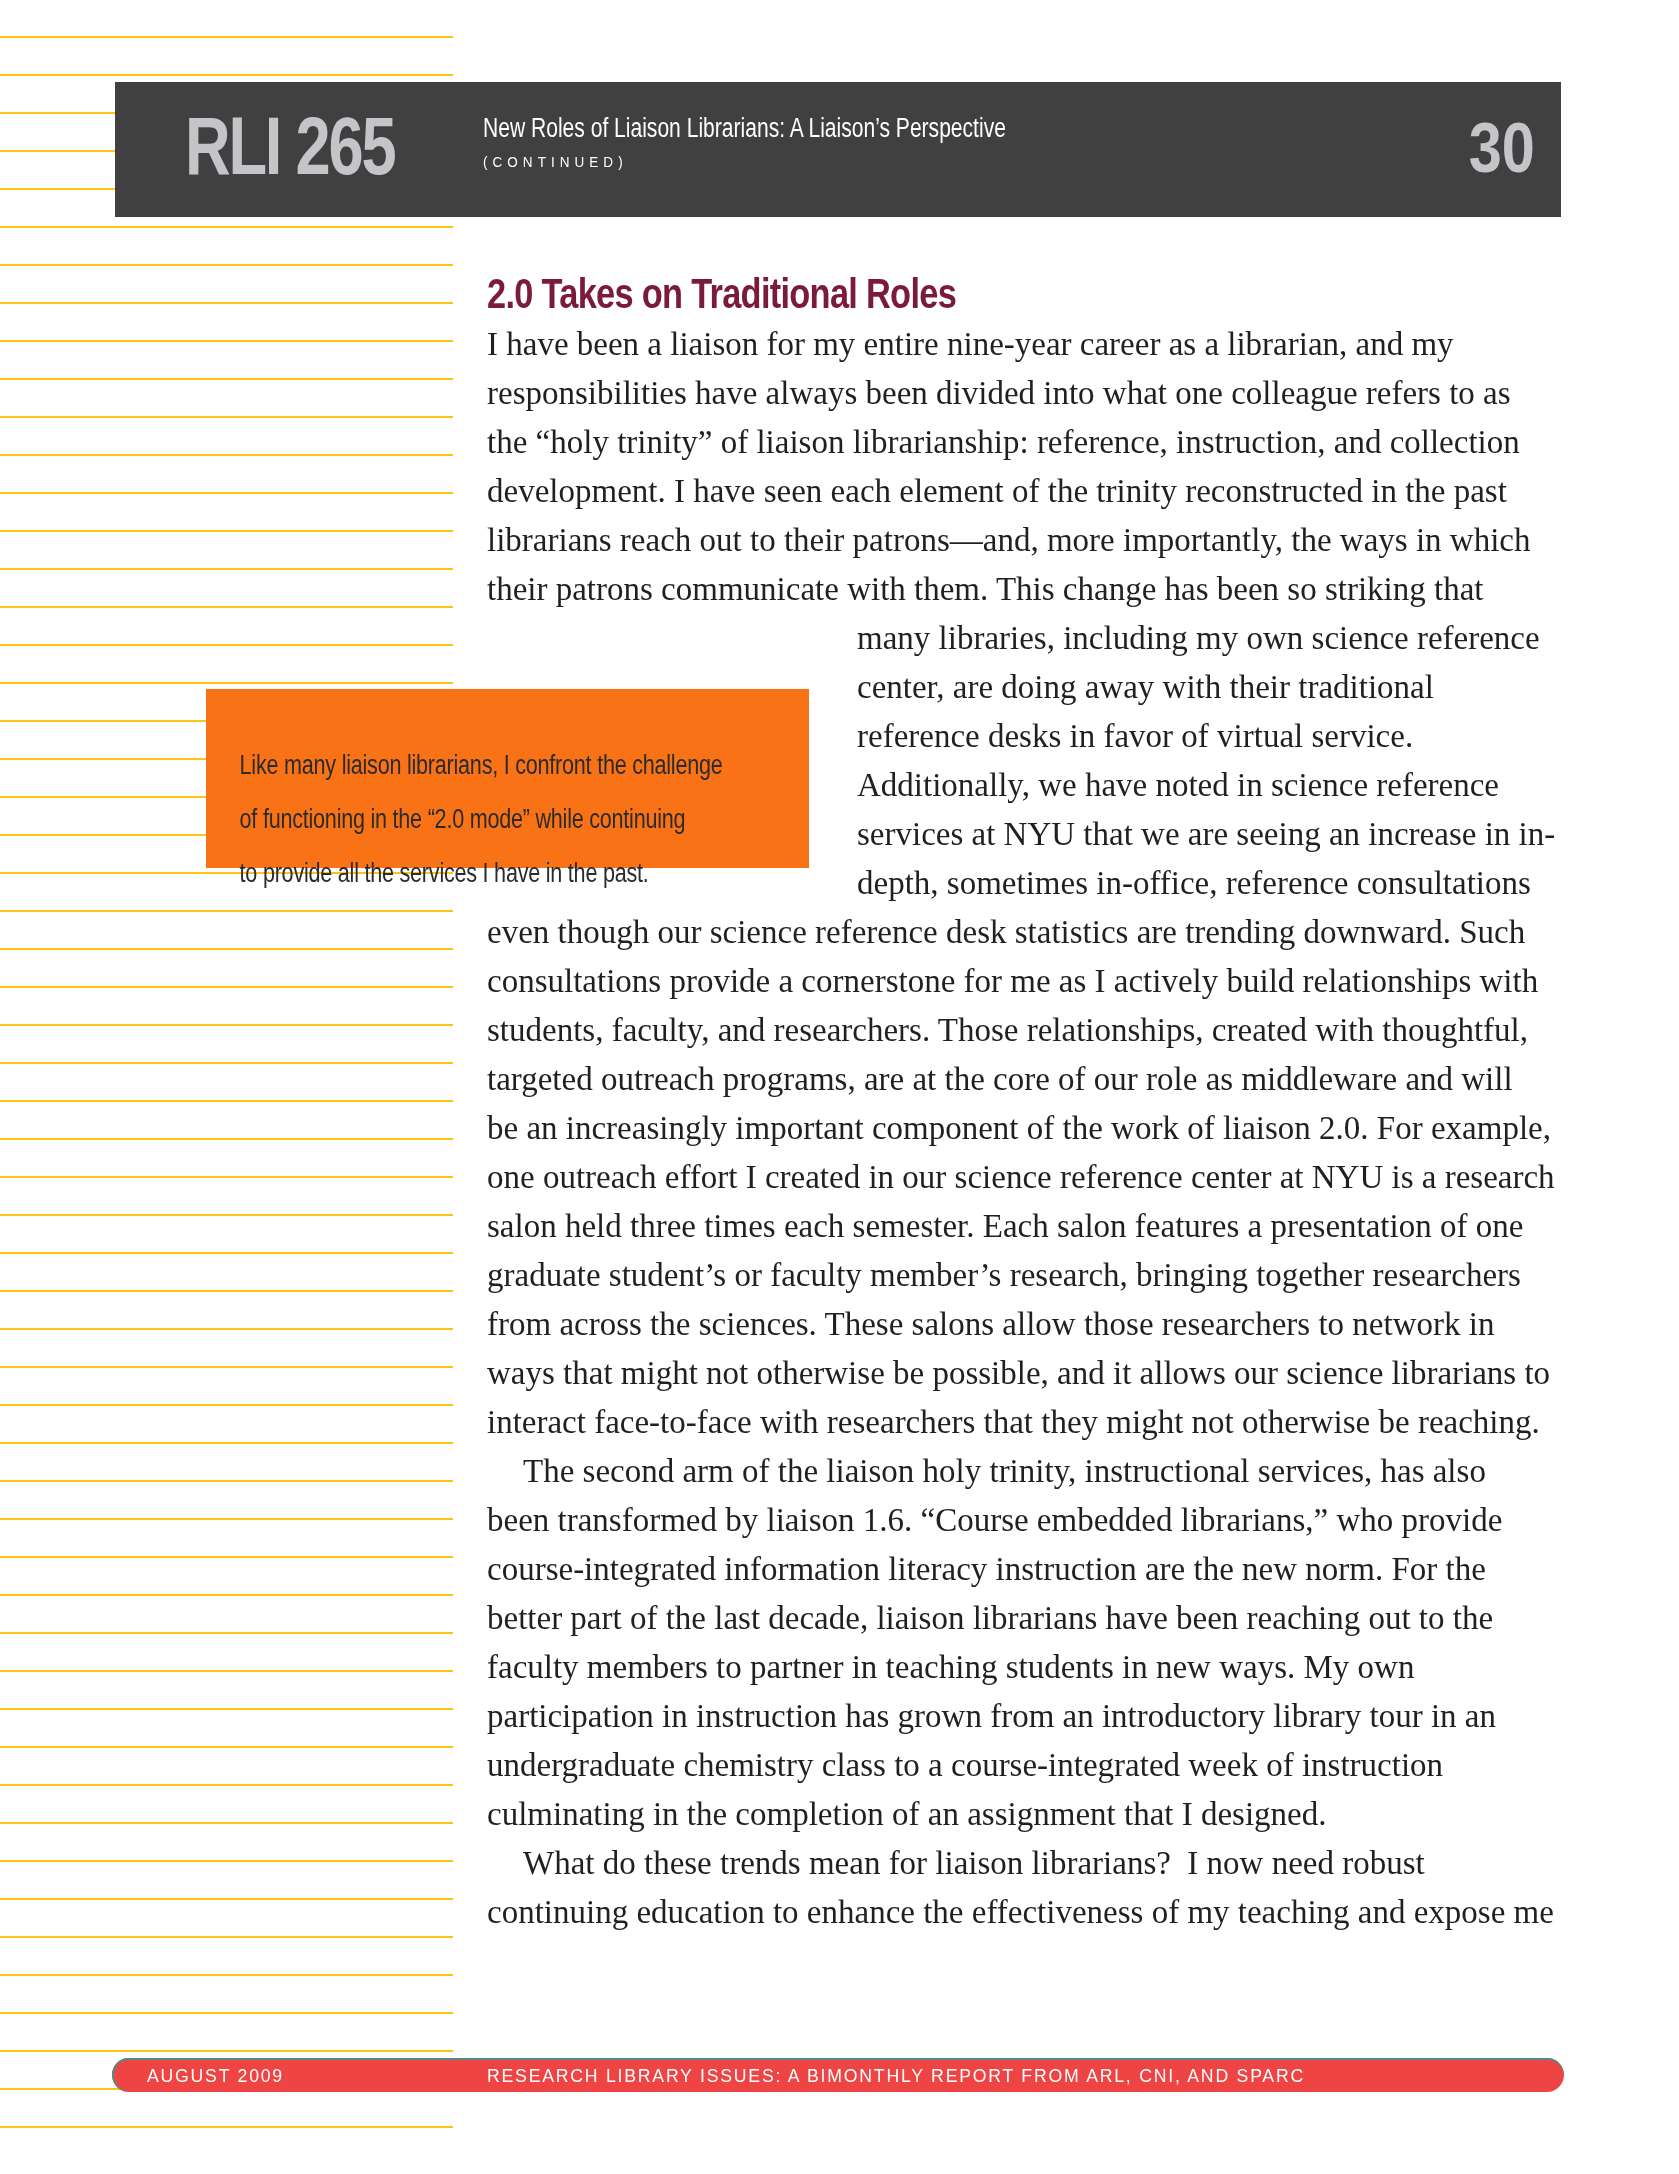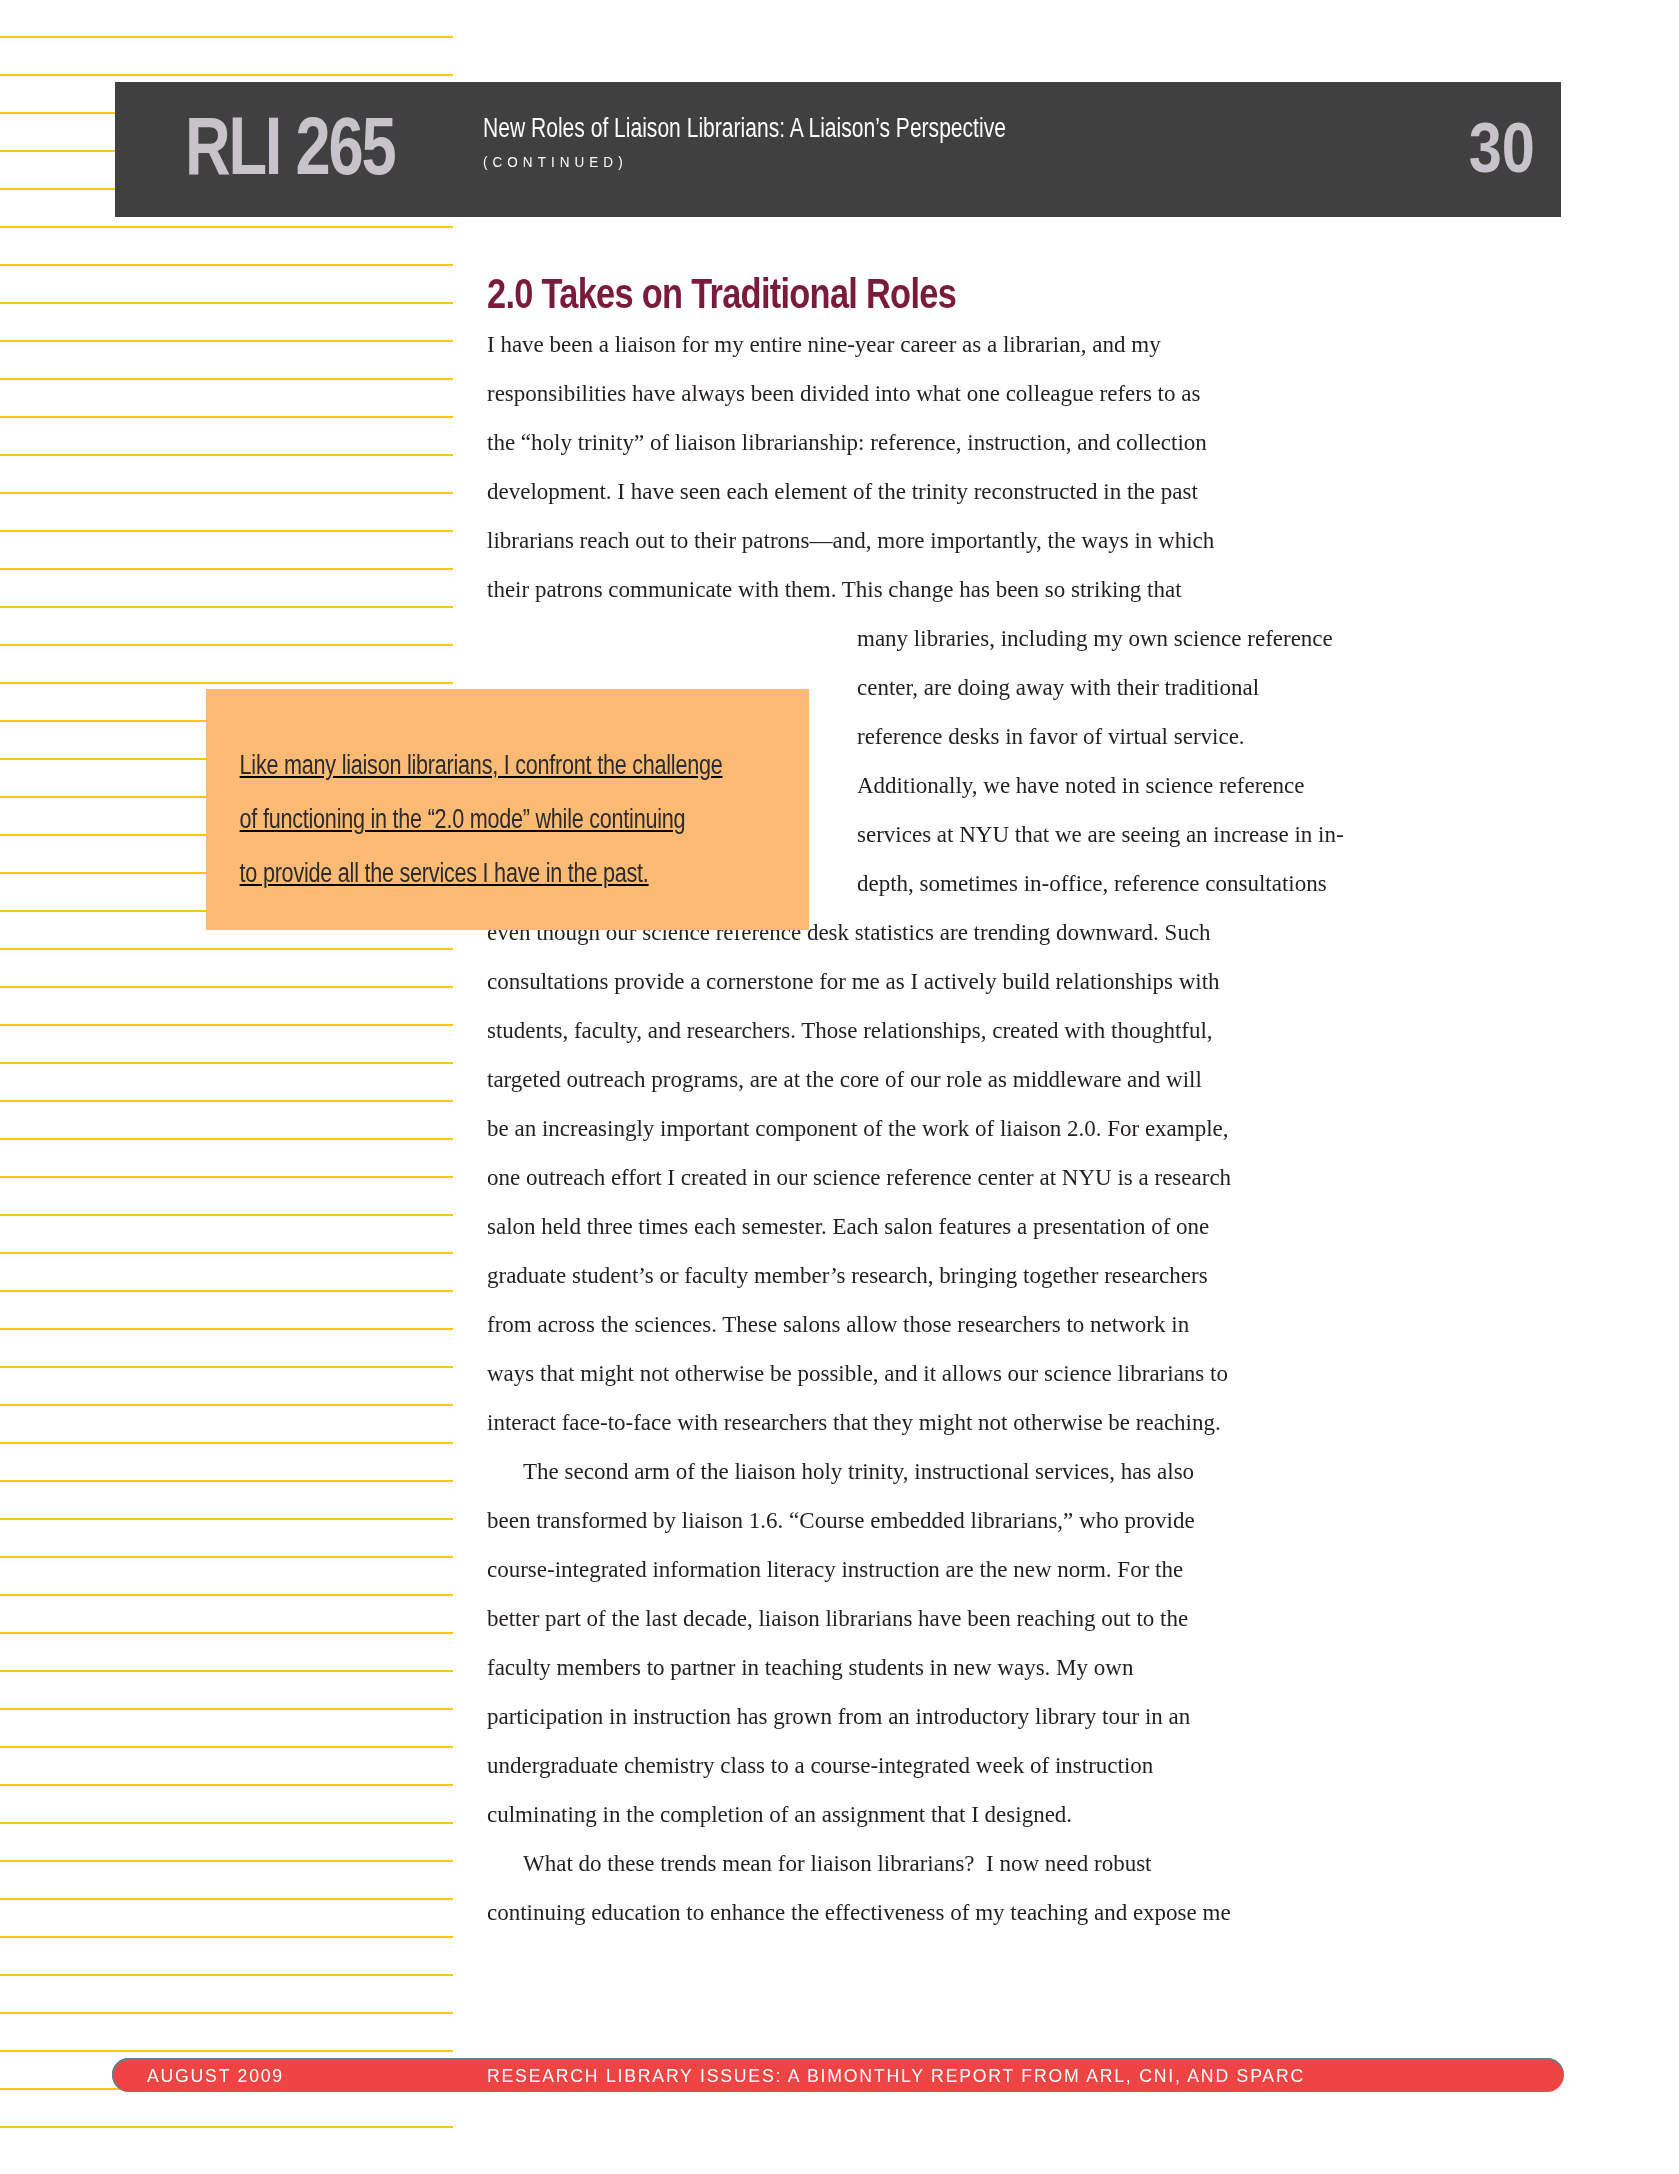--- a/index.html
+++ b/index.html
@@ -17,25 +17,25 @@
   .band-continued{margin-top:9.4px;font-size:15px;letter-spacing:5.6px;color:#ffffff;white-space:nowrap;
     transform:scaleX(0.9);transform-origin:left top;}
   .pageno{position:absolute;right:26px;top:50%;transform:translateY(-52%) scaleX(0.85);transform-origin:right center;
     font-size:70px;font-weight:700;color:#c6c4c8;}
   
   .heading{position:absolute;left:487px;top:269px;margin:0;font-size:43px;font-weight:700;letter-spacing:-0.9px;
     color:#7a1b3d;white-space:nowrap;transform:scaleX(0.8);transform-origin:left top;z-index:1;}
   
   .body-col{position:absolute;left:487px;top:320px;width:1102px;z-index:1;
     font-family:"Liberation Serif",serif;color:#231f20;}
-  .body-line{height:49px;line-height:49px;font-size:23px;white-space:nowrap;}
+  .body-line{height:49px;line-height:49px;font-size:33px;white-space:nowrap;}
   .narrow{margin-left:370px;}
   .indent-first .body-line:first-child{padding-left:36px;}
   
-  .callout{position:absolute;left:206px;top:689px;width:603px;height:241px;background:#fdba74;z-index:2;text-decoration:underline;}
+  .callout{position:absolute;left:206px;top:689px;width:603px;height:179px;background:#f97316;z-index:2;}
   .callout-inner{transform:scaleX(0.8);transform-origin:left top;width:125%;padding:49px 0 0 42px;}
   .callout-line{height:54px;line-height:54px;font-size:27px;color:#2b2b2b;white-space:nowrap;
     letter-spacing:-0.3px;}
   
   .footer-bar{position:absolute;left:112px;top:2058px;width:1452px;height:34px;background:#ef4444;z-index:2;
     box-shadow:inset 0 1.9px 0 #55898a, inset 1.9px 0 0 #55898a;border-radius:17px;}
   .f-date{position:absolute;left:35px;top:0;line-height:35px;font-size:19px;letter-spacing:1.9px;color:#ffffff;
     white-space:nowrap;transform:scaleX(0.93);transform-origin:left center;}
   .f-pub{position:absolute;left:375px;top:0;line-height:35px;font-size:19px;letter-spacing:1.9px;color:#ffffff;
     white-space:nowrap;transform:scaleX(0.93);transform-origin:left center;}

